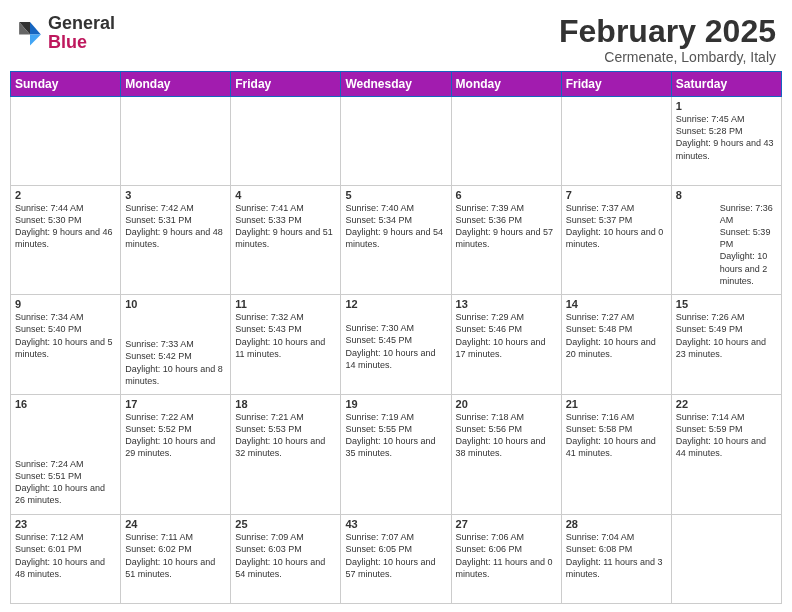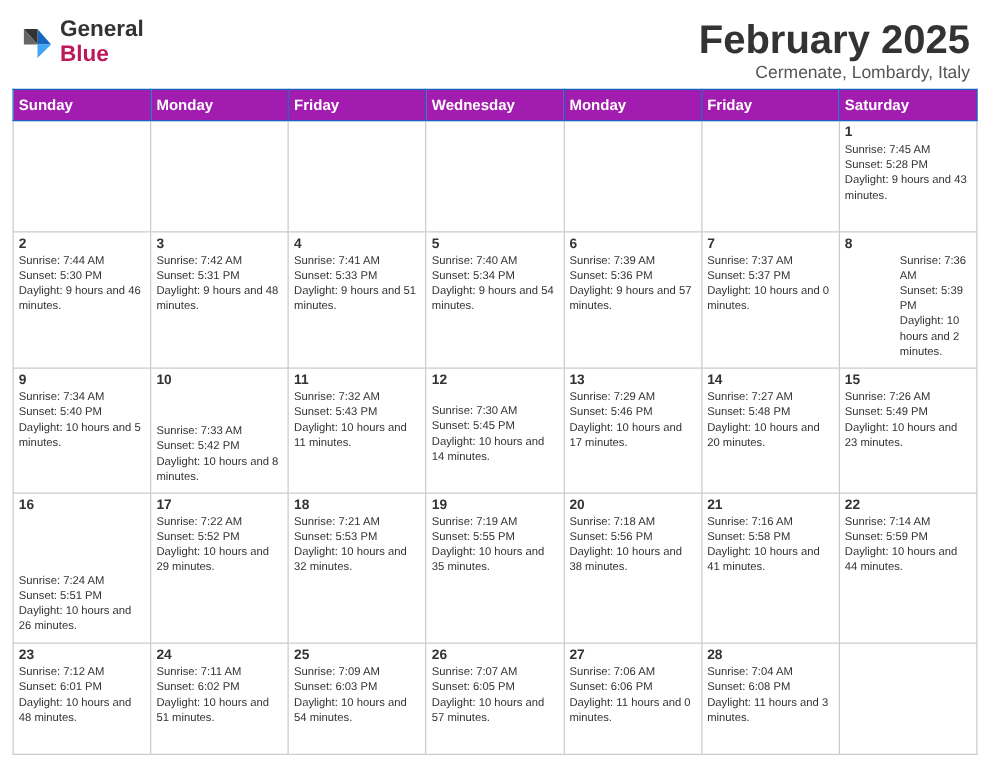--- a/index.html
+++ b/index.html
@@ -301,21 +301,21 @@
 Sunset: 6:02 PM
 Daylight: 10 hours and 51 minutes.</div>
             </td>
             <td>
               <span class="day-num">25</span>
               <div class="day-info" style="white-space: pre-line;">Sunrise: 7:09 AM
 Sunset: 6:03 PM
 Daylight: 10 hours and 54 minutes.</div>
             </td>
             <td>
-              <span class="day-num">26</span>
+              <span class="day-num">43</span>
               <div class="day-info" style="white-space: pre-line;">Sunrise: 7:07 AM
 Sunset: 6:05 PM
 Daylight: 10 hours and 57 minutes.</div>
             </td>
             <td>
               <span class="day-num">27</span>
               <div class="day-info" style="white-space: pre-line;">Sunrise: 7:06 AM
 Sunset: 6:06 PM
 Daylight: 11 hours and 0 minutes.</div>
             </td>

